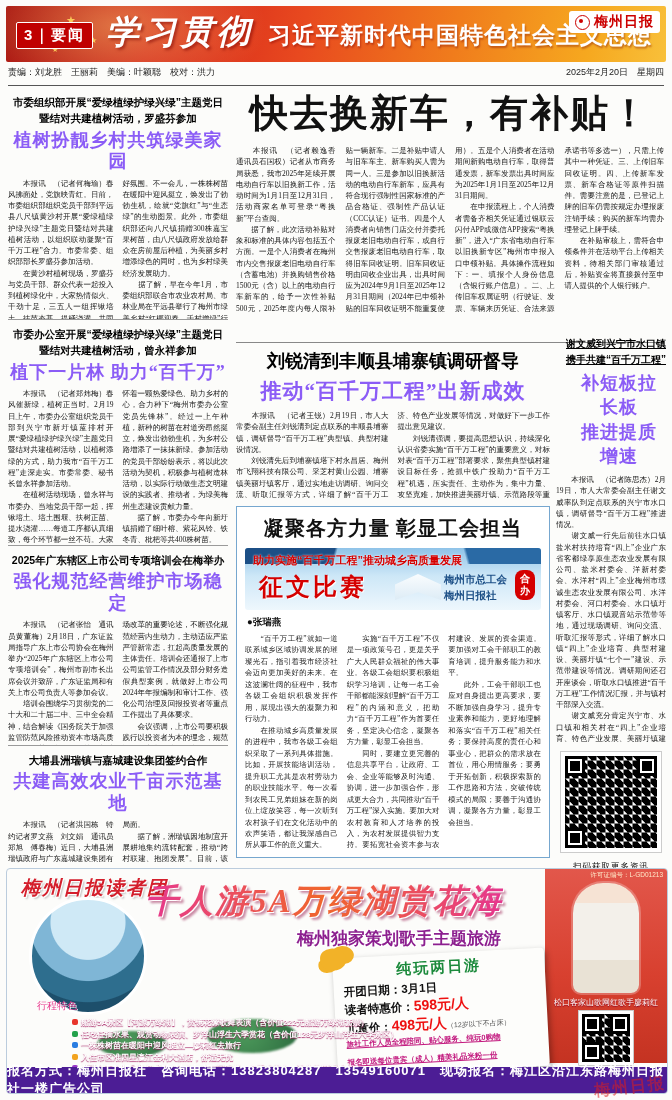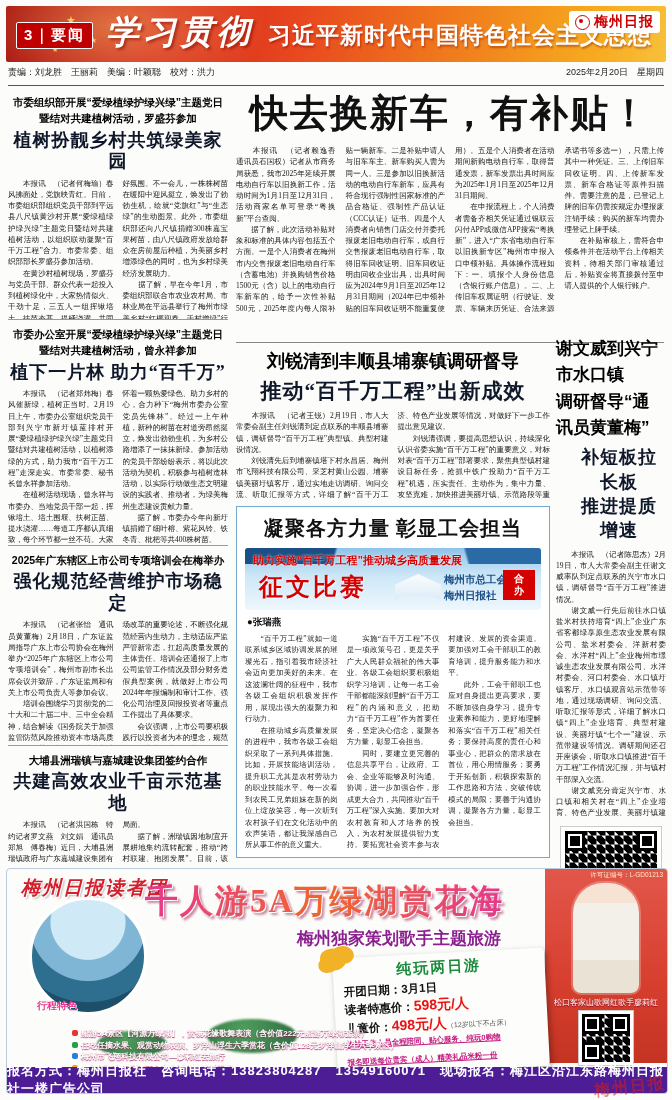--- a/index.html
+++ b/index.html
@@ -18,21 +18,21 @@
     letter-spacing:1px;text-shadow:1px 2px 2px rgba(120,0,0,.4);}
   .logo-box{position:absolute;right:6px;top:5px;background:#fff;border-radius:3px;padding:2px 6px;display:flex;align-items:center;gap:4px;}
   .logo-ico{width:13px;height:13px;border:1.5px solid #c00;border-radius:50%;position:relative;}
   .logo-ico::after{content:"";position:absolute;left:3px;top:3px;width:4px;height:4px;background:#c00;border-radius:50%;}
   .logo-txt{color:#c00;font-weight:bold;font-size:14px;font-family:"Liberation Serif",serif;letter-spacing:1px;}
   
   .meta{position:absolute;left:8px;top:66px;width:656px;display:flex;justify-content:space-between;
     font-size:9px;color:#222;border-bottom:1.5px solid #555;padding-bottom:6px;}
   
   .kicker{font-size:10.5px;font-weight:bold;line-height:1.55;color:#000;margin:0 0 3px 0;text-align:center;}
-  .hl{font-family:"Liberation Serif",serif;font-weight:900;color:#0f172a;margin:0;line-height:1.2;letter-spacing:1px;}
+  .hl{font-family:"Liberation Serif",serif;font-weight:900;color:#8b5cf6;margin:0;line-height:1.2;letter-spacing:1px;}
   .bt{font-family:"Liberation Serif",serif;font-size:7.5px;line-height:1.5;text-align:justify;
     white-space:pre-wrap;color:#151515;}
   .c2{column-count:2;column-gap:9px;}
   .c3{column-count:3;column-gap:9px;}
   .c4{column-count:4;column-gap:10px;}
   
   .leftcol{position:absolute;left:8px;top:88px;width:220px;height:776px;overflow:hidden;}
   .leftcol .article{border-bottom:1px solid #9a9a9a;padding:6px 0 7px 0;overflow:hidden;}
   .leftcol .article:last-child{border-bottom:none;}
   .leftcol .hl{font-size:18px;text-align:center;margin:3px 0 5px 0;}
@@ -49,28 +49,28 @@
   .ebox-title{font-family:"Liberation Serif",serif;font-weight:900;font-size:20px;text-align:center;letter-spacing:1px;margin:2px 0 6px 0;}
   .ebanner{height:62px;border-radius:3px;position:relative;overflow:hidden;
     background:linear-gradient(180deg,#8fc3e8 0%,#cde7f7 45%,#eef7fd 100%);margin-bottom:6px;}
   .ebanner .mt{position:absolute;left:0;top:0;width:100%;height:16px;
     background:linear-gradient(105deg,#1c4f86 30%,transparent 31%),linear-gradient(255deg,#2a6aa5 25%,transparent 26%);}
   .eb-line1{position:absolute;left:8px;top:5px;font-size:11px;font-weight:bold;color:#d50000;text-shadow:0 0 2px #fff;}
   .eb-zw{position:absolute;left:14px;top:23px;font-family:"Liberation Serif",serif;font-size:24px;font-weight:900;color:#d50000;
     letter-spacing:3px;text-shadow:1px 1px 0 #fff;}
   .eb-orgs{position:absolute;right:34px;top:24px;font-size:10.5px;font-weight:bold;color:#1c4f86;line-height:1.5;text-align:left;}
   .eb-hb{position:absolute;right:6px;top:22px;width:16px;background:#d50000;color:#fff;font-size:10px;font-weight:bold;
-    padding:3px 8px;line-height:1.2;text-align:center;border-radius:0;}
+    padding:3px 2px;line-height:1.2;text-align:center;border-radius:8px;}
   .eb-book{position:absolute;left:150px;top:26px;width:46px;height:26px;background:linear-gradient(180deg,#fff,#dcebf5);
     clip-path:polygon(0 40%,50% 0,100% 40%,100% 100%,50% 70%,0 100%);opacity:.9;}
   .e-author{font-size:9.5px;font-weight:bold;margin:0 0 4px 2px;}
   .ebody{font-family:"Liberation Serif",serif;font-size:7.4px;line-height:1.55;text-align:justify;white-space:pre-wrap;color:#222;}
   
   .rightcol{position:absolute;left:556px;top:336px;width:110px;}
-  .rightcol .kicker{text-align:left;font-size:17px;}
+  .rightcol .kicker{text-align:right;font-size:10px;text-decoration:underline;}
   .rightcol .hl{font-size:18px;text-align:center;margin:4px 0 6px 16px;line-height:1.35;}
   .r-body{max-height:268px;overflow:hidden;}
   
   .qr{position:relative;width:92px;height:92px;margin:10px auto 4px auto;border:4px solid #fff;outline:1px solid #ccc;
     background:
       linear-gradient(45deg,#000 25%,transparent 25% 75%,#000 75%) 0 0/9px 9px,
       linear-gradient(45deg,transparent 25%,#000 25% 75%,transparent 75%) 4.5px 4.5px/9px 9px,#fff;}
   .qr .f{position:absolute;width:20px;height:20px;border:3px solid #000;background:#fff;box-sizing:border-box;box-shadow:inset 0 0 0 2px #fff,inset 0 0 0 8px #000;}
   .qr .f1{left:0;top:0;} .qr .f2{right:0;top:0;} .qr .f3{left:0;bottom:0;}
   .qr-cap{font-size:8.5px;text-align:center;letter-spacing:1px;}
@@ -80,40 +80,40 @@
   .ad .island{position:absolute;border-radius:50%;background:radial-gradient(circle at 40% 30%,#4f9d5d,#2c6b3f);filter:blur(1px);}
   .ad .redpanel{position:absolute;right:0;top:0;width:122px;height:194px;
     background:linear-gradient(180deg,#e2574b,#d8402f 55%,#c43322);}
   .ad .figure{position:absolute;right:28px;top:14px;width:66px;height:110px;border-radius:30px 30px 8px 8px;
     background:linear-gradient(180deg,#f6e3d4 0 18%,#f3f0ea 18% 70%,#e9e2d5 70% 100%);box-shadow:0 0 0 2px rgba(255,255,255,.25);}
   .ad .lic{position:absolute;right:4px;top:2px;font-size:6.5px;color:#ffe9c9;}
   .singer-cap{position:absolute;right:2px;top:128px;width:118px;font-size:8px;color:#fff;text-align:center;text-shadow:0 1px 1px #802;}
   .ad-qr{position:absolute;right:34px;top:142px;width:48px;height:48px;margin:0;border-width:3px;}
   .readers{position:absolute;left:14px;top:6px;font-family:"Liberation Serif",serif;font-style:italic;font-weight:900;
     font-size:19px;color:#d41f2c;text-shadow:1px 1px 0 #fff,-1px 1px 0 #fff,2px 2px 2px rgba(0,0,0,.25);letter-spacing:2px;}
-  .ad-title{position:absolute;left:138px;top:10px;font-family:"Liberation Serif",serif;font-weight:900;
+  .ad-title{position:absolute;left:138px;top:10px;font-family:"Liberation Serif",serif;font-weight:900;font-style:italic;
     font-size:33px;letter-spacing:2px;background:linear-gradient(90deg,#e6378f,#f0662c,#e6378f);
     -webkit-background-clip:text;background-clip:text;color:transparent;
     filter:drop-shadow(1px 1px 0 #fff) drop-shadow(2px 2px 1px rgba(140,0,60,.45));}
   .ad-sub{position:absolute;left:290px;top:58px;font-size:17px;font-weight:900;color:#8c1f8f;
     text-shadow:1px 1px 0 #fff,-1px -1px 0 #fff,1px -1px 0 #fff,-1px 1px 0 #fff;}
   .circle-photo{position:absolute;left:22px;top:28px;width:112px;height:112px;border-radius:50%;border:3px solid #fff;
     background:radial-gradient(circle at 50% 20%,#cfe9f6 0 35%,#7fb6d6 36% 55%,#2e6e8e 56% 75%,#1d4f6b 76% 100%);}
   .card{position:absolute;left:328px;top:84px;width:212px;height:118px;background:#fdfdfb;border-radius:4px;
     transform:rotate(-3deg);box-shadow:2px 3px 6px rgba(0,0,0,.35);padding:5px 10px;box-sizing:border-box;}
   .card .flower{position:absolute;left:-12px;top:-10px;width:26px;height:22px;background:#f2b228;border-radius:45% 55% 50% 50%;
     box-shadow:10px -4px 0 -2px #f2b228,-6px 6px 0 -4px #f2b228;}
   .card-tour{font-size:15px;font-weight:900;color:#1c8a3c;text-align:center;letter-spacing:2px;margin:0 0 3px 0;}
   .card-date{font-size:11.5px;font-weight:bold;color:#111;margin:1px 0;}
   .card-price{font-size:11.5px;font-weight:bold;color:#111;margin:1px 0;}
   .card-price b{color:#e11;font-size:14px;}
   .card-note{font-size:7px;color:#555;font-weight:normal;}
   .card-line{font-size:7.5px;color:#c2187e;font-weight:bold;text-decoration:underline;margin-top:2px;}
   .feat{position:absolute;left:30px;top:130px;width:430px;}
-  .feat-h{font-size:10px;font-weight:700;color:#e83a8e;text-shadow:1px 1px 0 #fff;margin-bottom:15px;}
+  .feat-h{font-size:10px;font-weight:400;color:#e83a8e;text-shadow:1px 1px 0 #fff;margin-bottom:4px;}
   .feat-line{font-size:8px;font-weight:bold;color:#fff;text-shadow:0 1px 1px rgba(160,20,90,.9);line-height:1.45;display:flex;gap:3px;align-items:flex-start;margin-left:35px;}
   .feat-line .bdot{flex:none;width:6px;height:6px;margin-top:2px;border-radius:2px;}
   .b1{background:#e8352c;} .b2{background:#23a14b;} .b3{background:#2a7de1;} .b4{background:#f2a31f;} .b5{background:#9b3bc9;}
   .ad-bar{position:absolute;left:0;bottom:0;width:100%;height:26px;background:#4c1d95;color:#fff;
     display:flex;align-items:center;justify-content:center;font-size:13px;font-weight:bold;letter-spacing:1px;}
   .stamp{position:absolute;right:6px;bottom:2px;color:rgba(220,30,30,.55);font-family:"Liberation Serif",serif;
     font-weight:900;font-size:16px;transform:rotate(-6deg);letter-spacing:2px;}
 </style>
 </head>
 <body>
@@ -202,21 +202,21 @@
 　　在推动城乡高质量发展的进程中，我市各级工会组织采取了一系列具体措施。比如，开展技能培训活动，提升职工尤其是农村劳动力的职业技能水平。每一次看到农民工兄弟姐妹在新的岗位上绽放笑容，每一次听到农村孩子们在文化活动中的欢声笑语，都让我深感自己所从事工作的意义重大。
 　　实施“百千万工程”不仅是一项政策号召，更是关乎广大人民群众福祉的伟大事业。各级工会组织要积极组织学习培训，让每一名工会干部都能深刻理解“百千万工程”的内涵和意义，把助力“百千万工程”作为首要任务，坚定决心信念，凝聚各方力量，彰显工会担当。
 　　同时，要建立更完善的信息共享平台，让政府、工会、企业等能够及时沟通、协调，进一步加强合作，形成更大合力，共同推动“百千万工程”深入实施。要加大对农村教育和人才培养的投入，为农村发展提供智力支持。要拓宽社会资本参与农村建设、发展的资金渠道。要加强对工会干部职工的教育培训，提升服务能力和水平。
 　　此外，工会干部职工也应对自身提出更高要求，要不断加强自身学习，提升专业素养和能力，更好地理解和落实“百千万工程”相关任务；要保持高度的责任心和事业心，把群众的需求放在首位，用心用情服务；要勇于开拓创新，积极探索新的工作思路和方法，突破传统模式的局限；要善于沟通协调，凝聚各方力量，彰显工会担当。</div>
   </div>
 </div>
 
 <div class="rightcol">
   <p class="kicker">
     <span>谢文威到兴宁市水口镇</span><br>
-    <span>调研督导“通讯员黄董梅”</span>
+    <span>携手共建“百千万工程”</span>
   </p>
   <h2 class="hl">
     <span>补短板拉长板</span><br>
     <span>推进提质增速</span>
   </h2>
   <div class="bt r-body">　　本报讯　（记者陈思杰）2月19日，市人大常委会副主任谢文威率队到定点联系的兴宁市水口镇，调研督导“百千万工程”推进情况。
 　　谢文威一行先后前往水口镇盐米村扶持培育“四上”企业广东省客都绿享原生态农业发展有限公司、盐米村委会、洋新村委会、水洋村“四上”企业梅州市璟诚生态农业发展有限公司、水洋村委会、河口村委会、水口镇圩镇客厅、水口镇观音站示范带等地，通过现场调研、询问交流、听取汇报等形式，详细了解水口镇“四上”企业培育、典型村建设、美丽圩镇“七个一”建设、示范带建设等情况。调研期间还召开座谈会，听取水口镇推进“百千万工程”工作情况汇报，并与镇村干部深入交流。
 　　谢文威充分肯定兴宁市、水口镇和相关村在“四上”企业培育、特色产业发展、美丽圩镇建设等方面取得的明显成效。他强调，一要提高政治站位，自觉把“百千万工程”作为壮大镇域经济、推进乡村振兴、激发镇村内生动力的重要抓手，以示范点为突破口，以点带面、久久为功，持续提升典型镇、典型村建设成效。二要对照考核评价指标，逐条逐项抓好落实，补齐短板、巩固成果、拉长长板，努力打造具有地方特色的“百千万工程”工作亮点。三要抓好台账管理，挂图作战，压茬推进，切实把好事办实、实事办好，让人民群众有更多获得感、幸福感和安全感。</div>
   <div class="qr">
     <i class="f f1"></i>
@@ -264,21 +264,21 @@
     <div class="feat-line">
         <span class="bdot b1"></span>
         <span>船游5A景区【河源万绿湖】，赏镜花缘歌舞表演（含价值222元船游万绿湖套票）</span>
       </div>
     <div class="feat-line">
         <span class="bdot b2"></span>
         <span>任吃任摘水果、观赏动物表演、罗浮山浮生六季赏花（含价值128元罗浮山浮生六季景区）</span>
       </div>
     <div class="feat-line">
         <span class="bdot b3"></span>
-        <span>梅州市飞翔科技有限公司—廖莉红去旅行</span>
+        <span>一株株树苗在暖阳中迎风挺立—廖莉红去旅行</span>
       </div>
     <div class="feat-line">
         <span class="bdot b4"></span>
         <span>入住市区准四星瀛江金利大酒店，舒适无忧</span>
       </div>
     <div class="feat-line">
         <span class="bdot b5"></span>
         <span>【舌尖美食】品尝各式特色美食、农家回味餐，色香味俱全，让你的胃过过瘾！</span>
       </div>
   </div>

